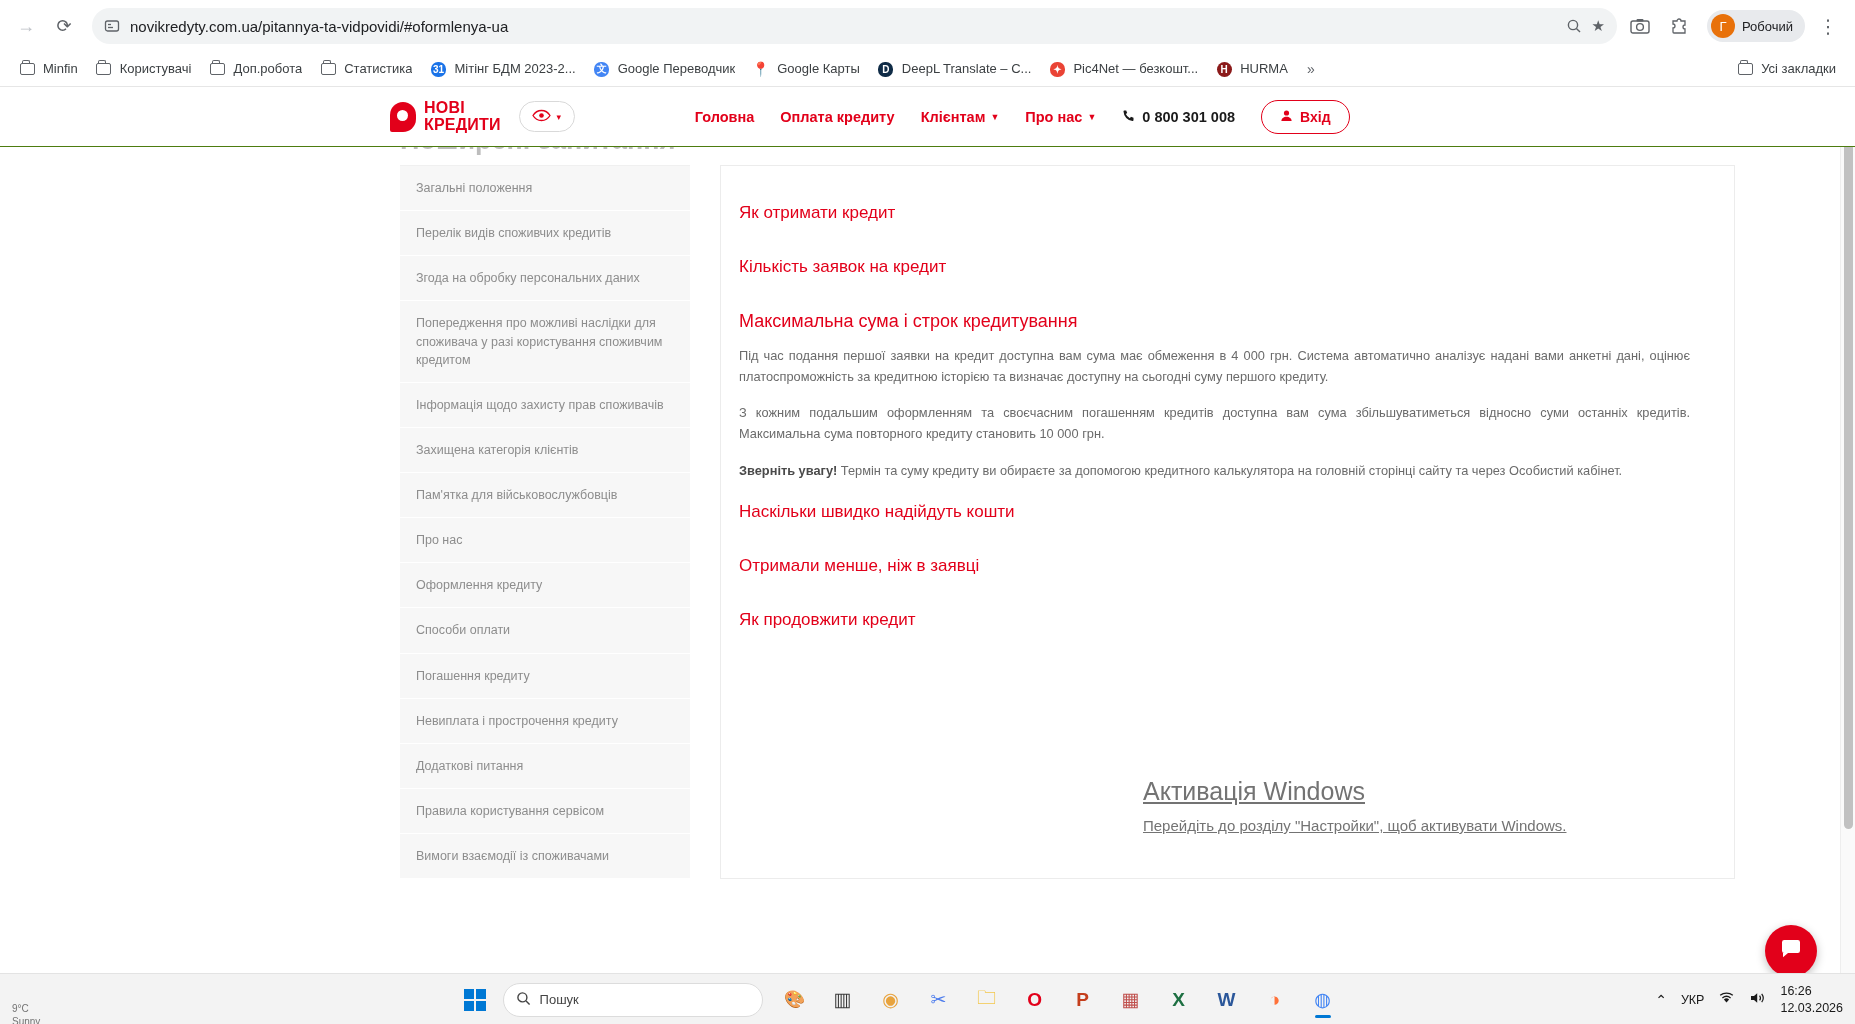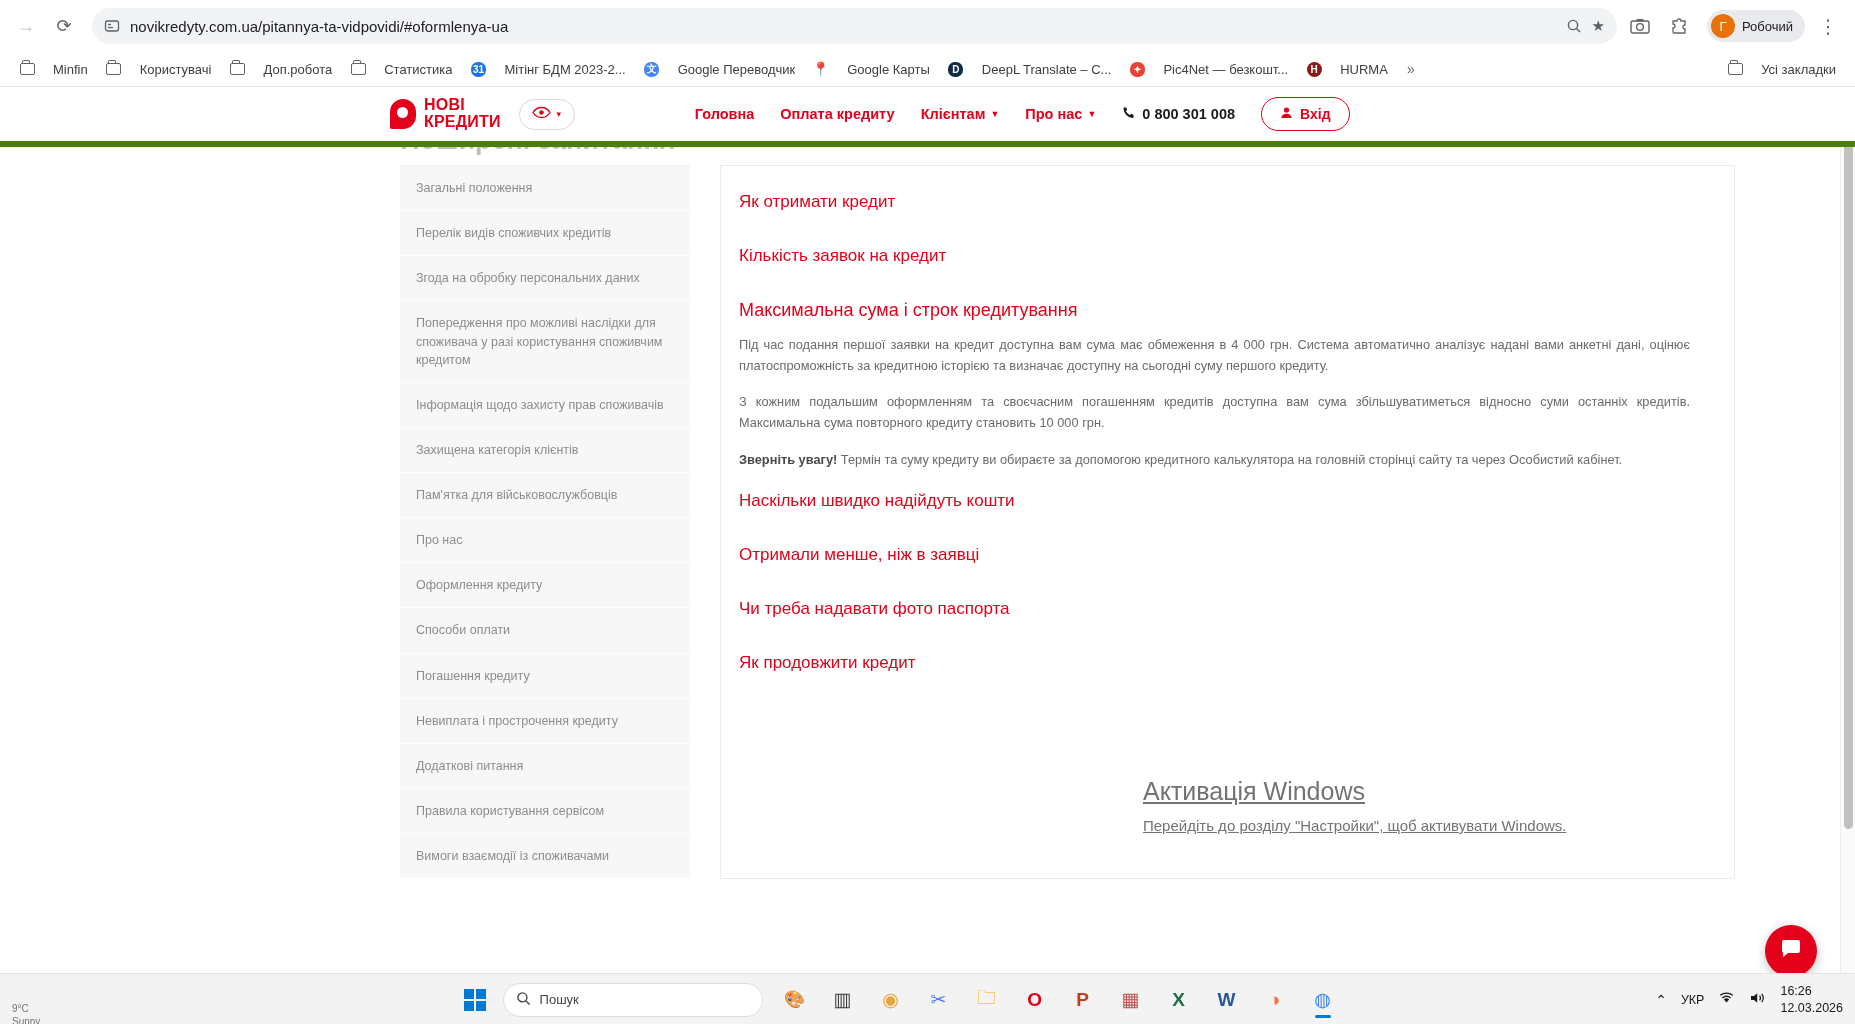--- a/index.html
+++ b/index.html
@@ -78,21 +78,21 @@
   .bookmarks {
     height: 34px;
     display: flex;
     align-items: center;
     padding: 0 12px;
     gap: 4px;
     font-size: 13px;
     color: #3c4043;
   }
   .bm {
-    display: flex; align-items: center; gap: 18px;
+    display: flex; gap: 8px;
     padding: 3px 7px;
     border-radius: 4px;
     white-space: nowrap;
     max-width: 180px;
     overflow: hidden;
   }
   .bm .favicon {
     width: 16px; height: 16px; flex: none;
     display: flex; align-items: center; justify-content: center;
     font-size: 11px;
@@ -116,21 +116,21 @@
   
   .page {
     position: relative;
     width: 1855px;
     height: 938px;
     background: #fff;
     overflow: hidden;
   }
   .site-header {
     height: 60px;
-    border-bottom: 6px solid #4d7c0f;
+    border-bottom: 1px solid #4d7c0f;
     display: flex;
     align-items: center;
     padding: 0 30px 0 390px;
     background: #fff;
     position: relative;
     z-index: 5;
   }
   .logo { display: flex; align-items: center; gap: 8px; }
   .logo-mark {
     width: 26px; height: 30px;
@@ -206,21 +206,21 @@
     border-left: 1px solid #ececec;
     border-right: 1px solid #ececec;
     border-bottom: 1px solid #ececec;
     border-top: 1px solid #ececec;
     padding: 26px 28px 40px 18px;
     min-height: 680px;
   }
   .q {
     color: #e2001a;
     font-size: 17px;
-    margin: 0 0 34px 0;
+    margin: 11px 0 34px 0;
     cursor: pointer;
   }
   .q.open { font-size: 18px; margin-bottom: 14px; }
   .answer { margin: 0 0 20px 0; }
   .answer p {
     margin: 0 16px 16px 0;
     font-size: 12.8px;
     line-height: 1.62;
     color: #6b6b6b;
     text-align: justify;
@@ -511,21 +511,20 @@
 
         <div class="q open">Максимальна сума і строк кредитування</div>
         <div class="answer">
           <p>Під час подання першої заявки на кредит доступна вам сума має обмеження в 4 000 грн. Система автоматично аналізує надані вами анкетні дані, оцінює платоспроможність за кредитною історією та визначає доступну на сьогодні суму першого кредиту.</p>
           <p>З кожним подальшим оформленням та своєчасним погашенням кредитів доступна вам сума збільшуватиметься відносно суми останніх кредитів. Максимальна сума повторного кредиту становить 10 000 грн.</p>
           <p><b>Зверніть увагу!</b><span> Термін та суму кредиту ви обираєте за допомогою кредитного калькулятора на головній сторінці сайту та через Особистий кабінет.</span></p>
         </div>
 
         <div class="q">Наскільки швидко надійдуть кошти</div>
         <div class="q">Отримали менше, ніж в заявці</div>
-        <div class="q">Чи треба надавати фото паспорта</div>
         <div class="q">Як продовжити кредит</div>
       </section>
     </div>
   </div>
 
   <div class="watermark">
     <div class="wm-title">Активація Windows</div>
     <div class="wm-sub">Перейдіть до розділу "Настройки", щоб активувати Windows.</div>
   </div>
 

